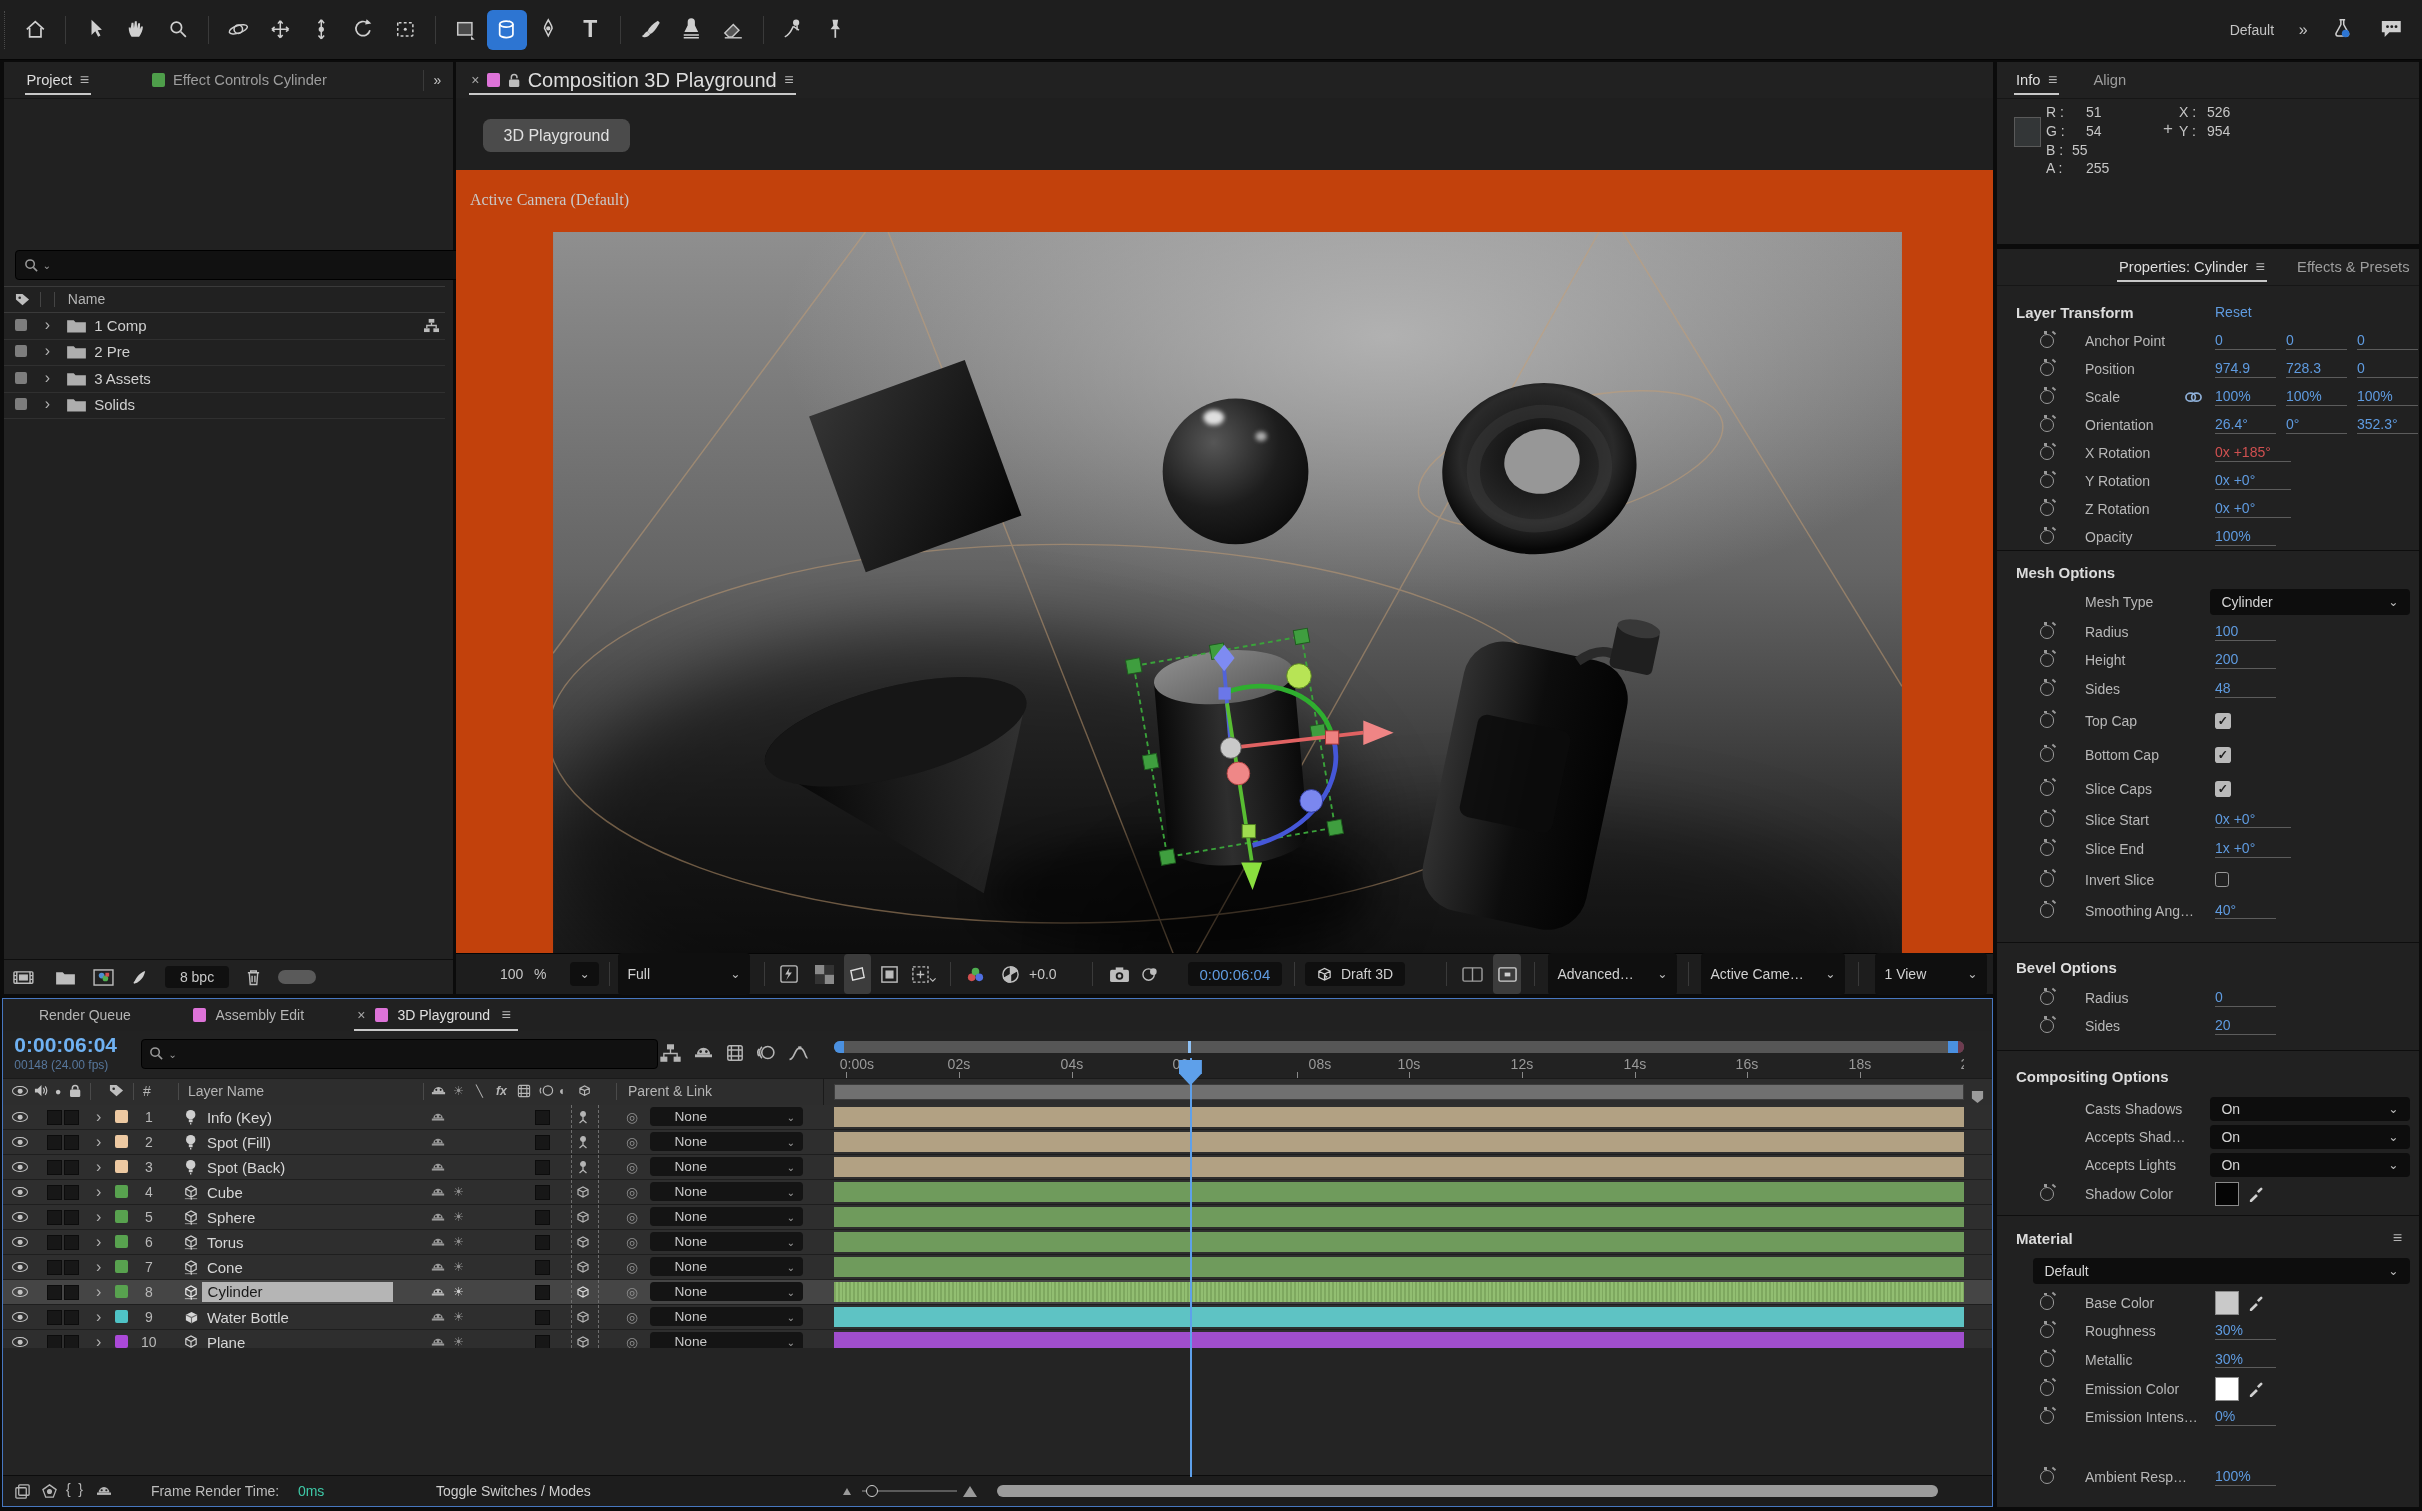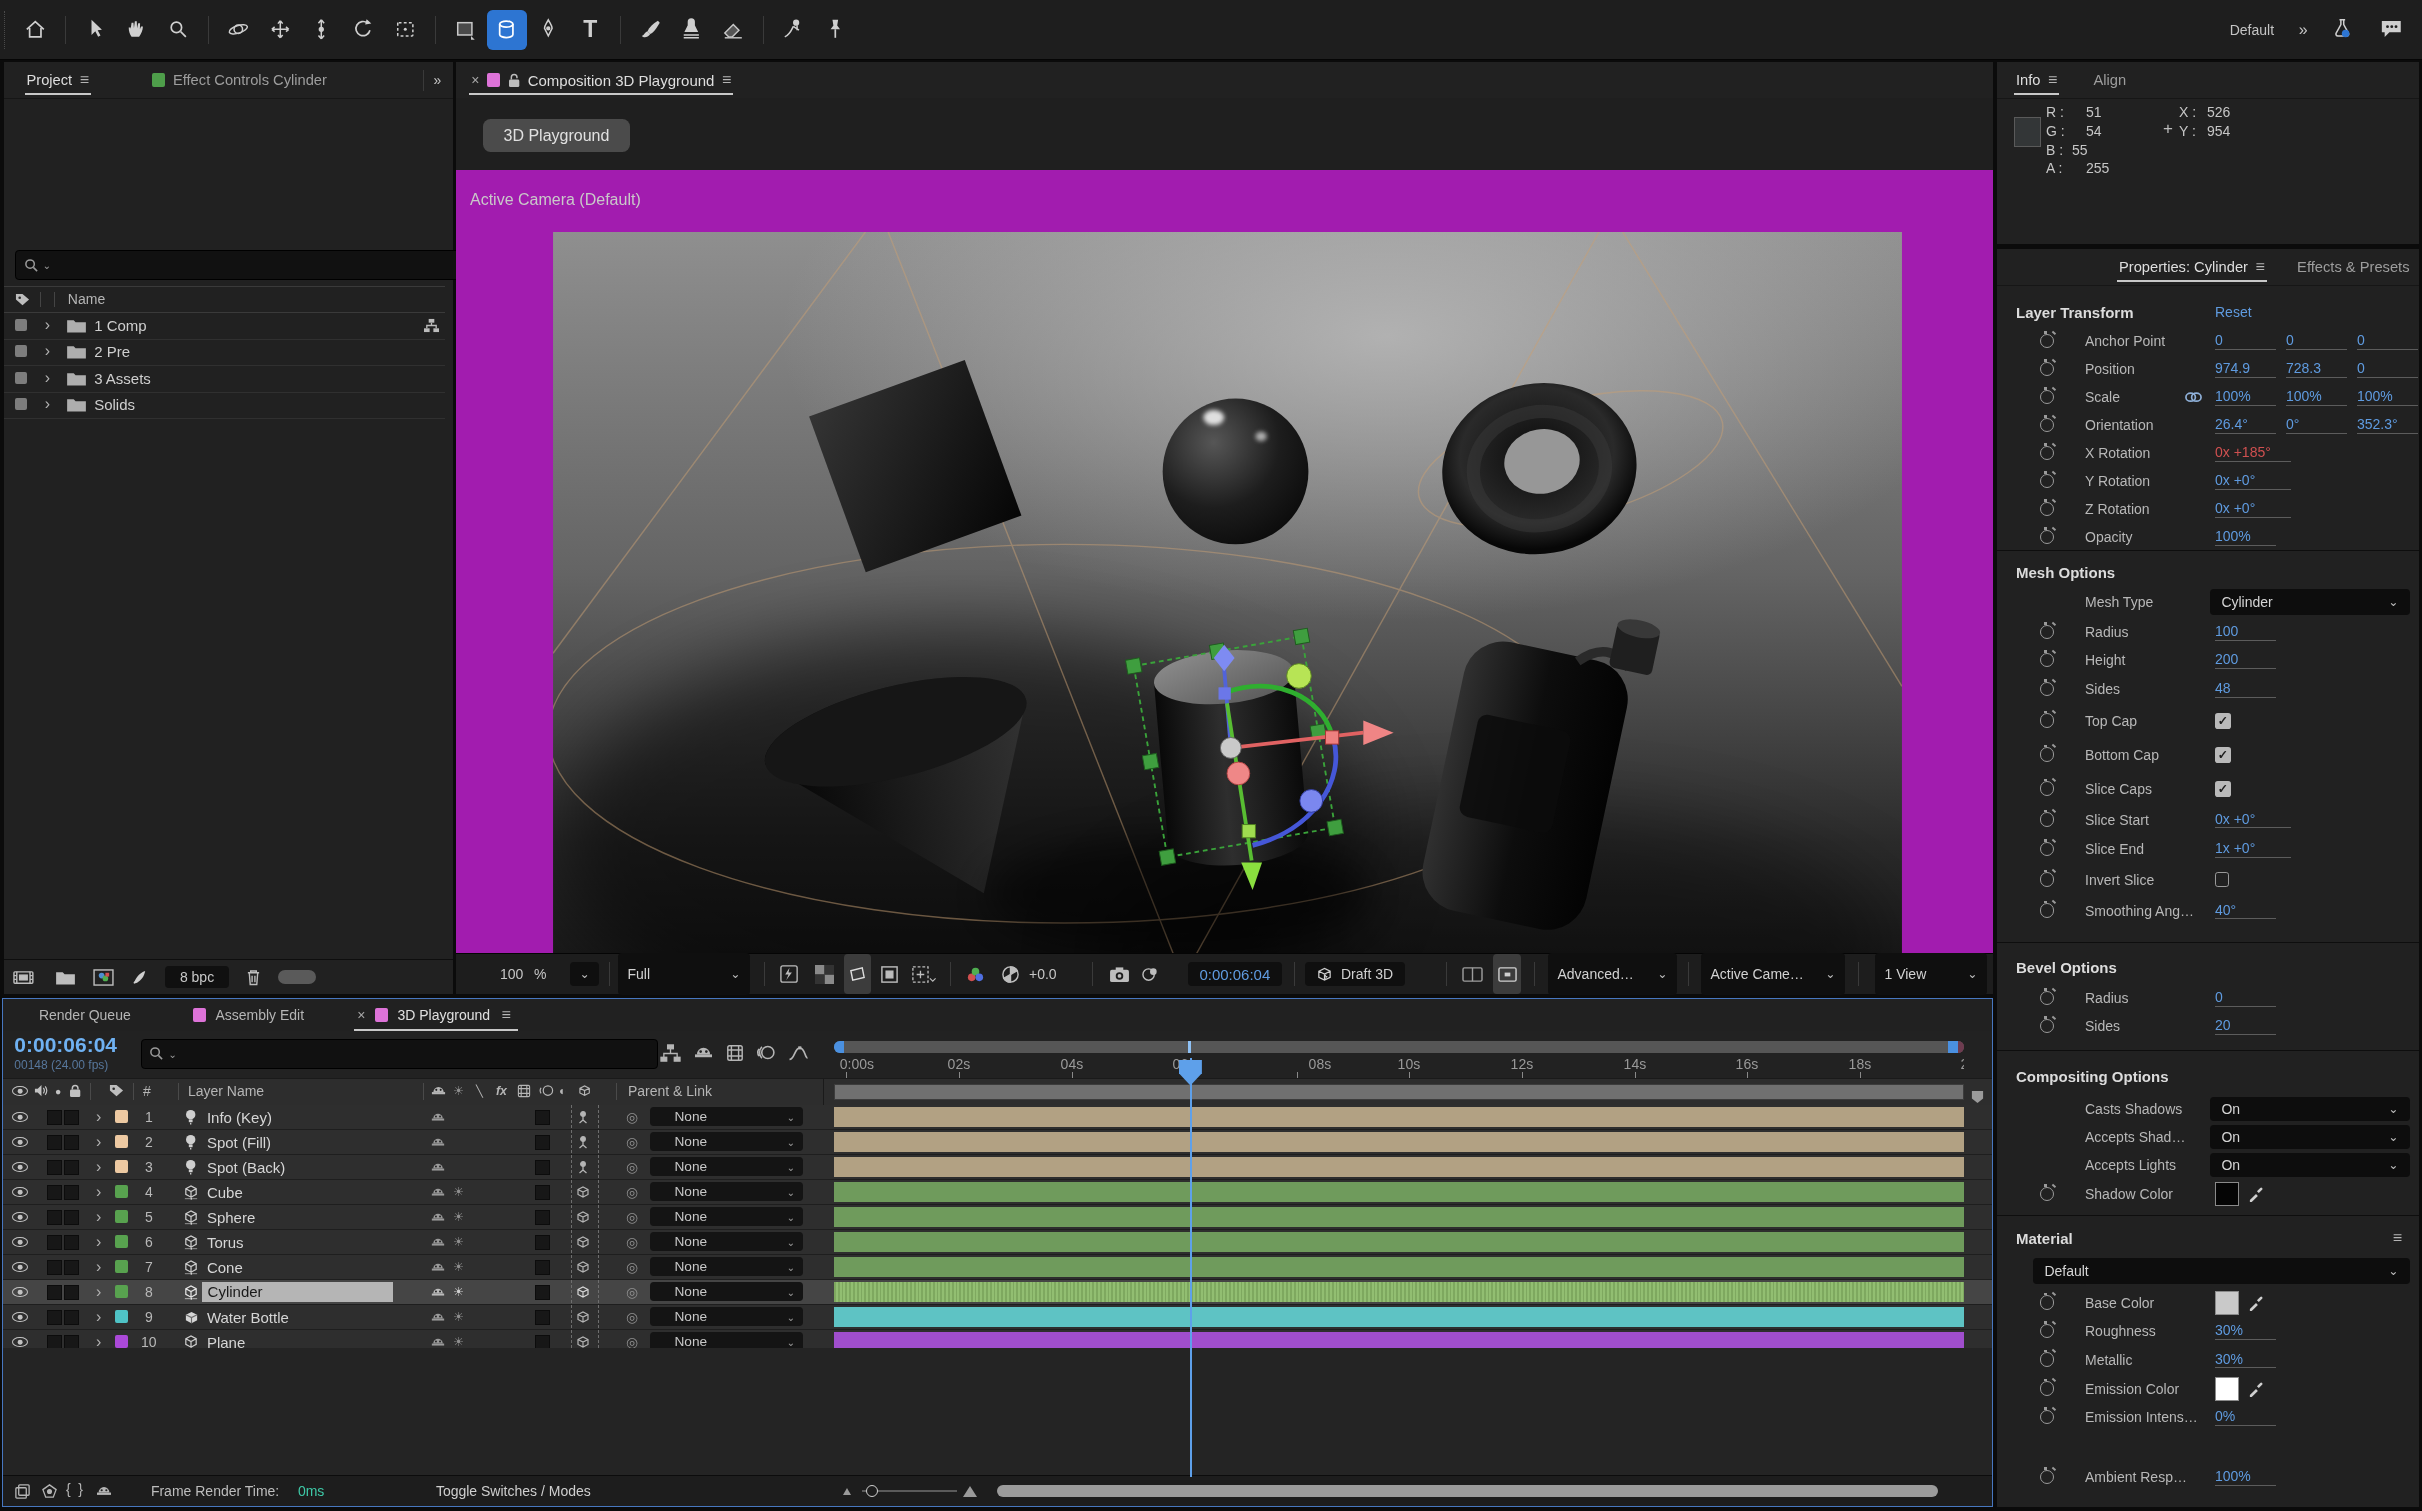--- a/index.html
+++ b/index.html
@@ -35,21 +35,21 @@
   .pj-row{position:absolute;left:0;right:7.6px;height:26.5px;border-bottom:0.9px solid #303030;display:flex;align-items:center;color:#cfcfcf;font-size:15px;}
   .gchip{width:12.3px;height:12.3px;background:#7d7d7d;border-radius:1.9px;margin:0 9.5px 0 11.4px;}
   .rchev{color:#b0b0b0;font-size:16px;width:21px;text-align:center;}
   .pj-foot{position:absolute;left:0;right:0;bottom:0;height:34px;border-top:0.9px solid #0e0e0e;display:flex;align-items:center;gap:17px;padding-left:9.5px;}
   .bpc{background:#101010;border-radius:3.8px;padding:2.8px 15px;color:#c9c9c9;font-size:14px;}
   .pillsw{width:38px;height:13.2px;border-radius:7.6px;background:#5a5a5a;}
 
   
   .bcrow{position:absolute;left:0;right:0;top:36px;height:72px;background:#1f1f1f;border-bottom:0.9px solid #121212;}
   .bcpill{position:absolute;left:26.5px;top:21px;padding:7.6px 21px;background:#4b4b4b;border-radius:7.6px;color:#e0e0e0;font-size:16px;}
-  .vpwrap{position:absolute;left:0;right:0;top:108px;bottom:40px;background:#a21caf;overflow:hidden;}
+  .vpwrap{position:absolute;left:0;right:0;top:108px;bottom:40px;background:#c2410c;overflow:hidden;font-family:Liberation Serif, serif;}
   .vplabel{position:absolute;left:14px;top:21px;color:#c9c9c9;font-size:16px;z-index:5;}
   .cbar{position:absolute;left:0;right:0;bottom:0;height:40px;background:#1d1d1d;border-top:0.9px solid #050505;}
   .cbar .t{position:absolute;top:0;height:40px;display:flex;align-items:center;color:#c6c6c6;font-size:14px;}
   .blue{color:#5f9be0;}
   .cdiv{position:absolute;top:7.6px;width:0.9px;height:24.6px;background:#3a3a3a;}
   .dd{background:#0f0f0f;border-radius:3.8px;display:flex;align-items:center;justify-content:space-between;padding:0 9.5px;color:#d2d2d2;height:42px;box-sizing:border-box;}
   .dd .cv{color:#bdbdbd;font-size:12.3px;margin-left:9.5px;}
   .tcbox{background:#0f0f0f;border-radius:3.8px;padding:3.8px 11.4px;color:#5f9be0;font-size:15px;}
   .btnbox{background:#0f0f0f;border-radius:3.8px;padding:3.8px 11.4px;color:#cfcfcf;display:flex;gap:7.6px;align-items:center;}
   .roibg{background:#3c3c3c;border-radius:3.8px;}
@@ -368,21 +368,21 @@
     <div class="ptabs">
       <div class="ptab active" style="margin-left:5.7px;">
         <span class="xg">×</span>
         <span class="chip" style="background-color: rgb(221, 115, 216);"></span>
         <span class="icw">
             <svg width="12.3" height="15" viewBox="0 0 13 16">
               <rect x="1" y="7" width="11" height="8" rx="1.5" fill="#bdbdbd"></rect>
               <path d="M3.5 7 V4.5 a3 3 0 0 1 6 0 V5.5" stroke="#bdbdbd" stroke-width="1.6" fill="none"></path>
             </svg>
           </span>
-        <span style="font-size:15px;">Composition 3D Playground</span>
+        <span style="font-size:20px;">Composition 3D Playground</span>
         <span class="menu-g">≡</span>
       </div>
     </div>
 
     <div class="bcrow">
       <span class="bcpill">3D Playground</span>
     </div>
 
     <div class="vpwrap">
       <span class="vplabel">Active Camera (Default)</span>

